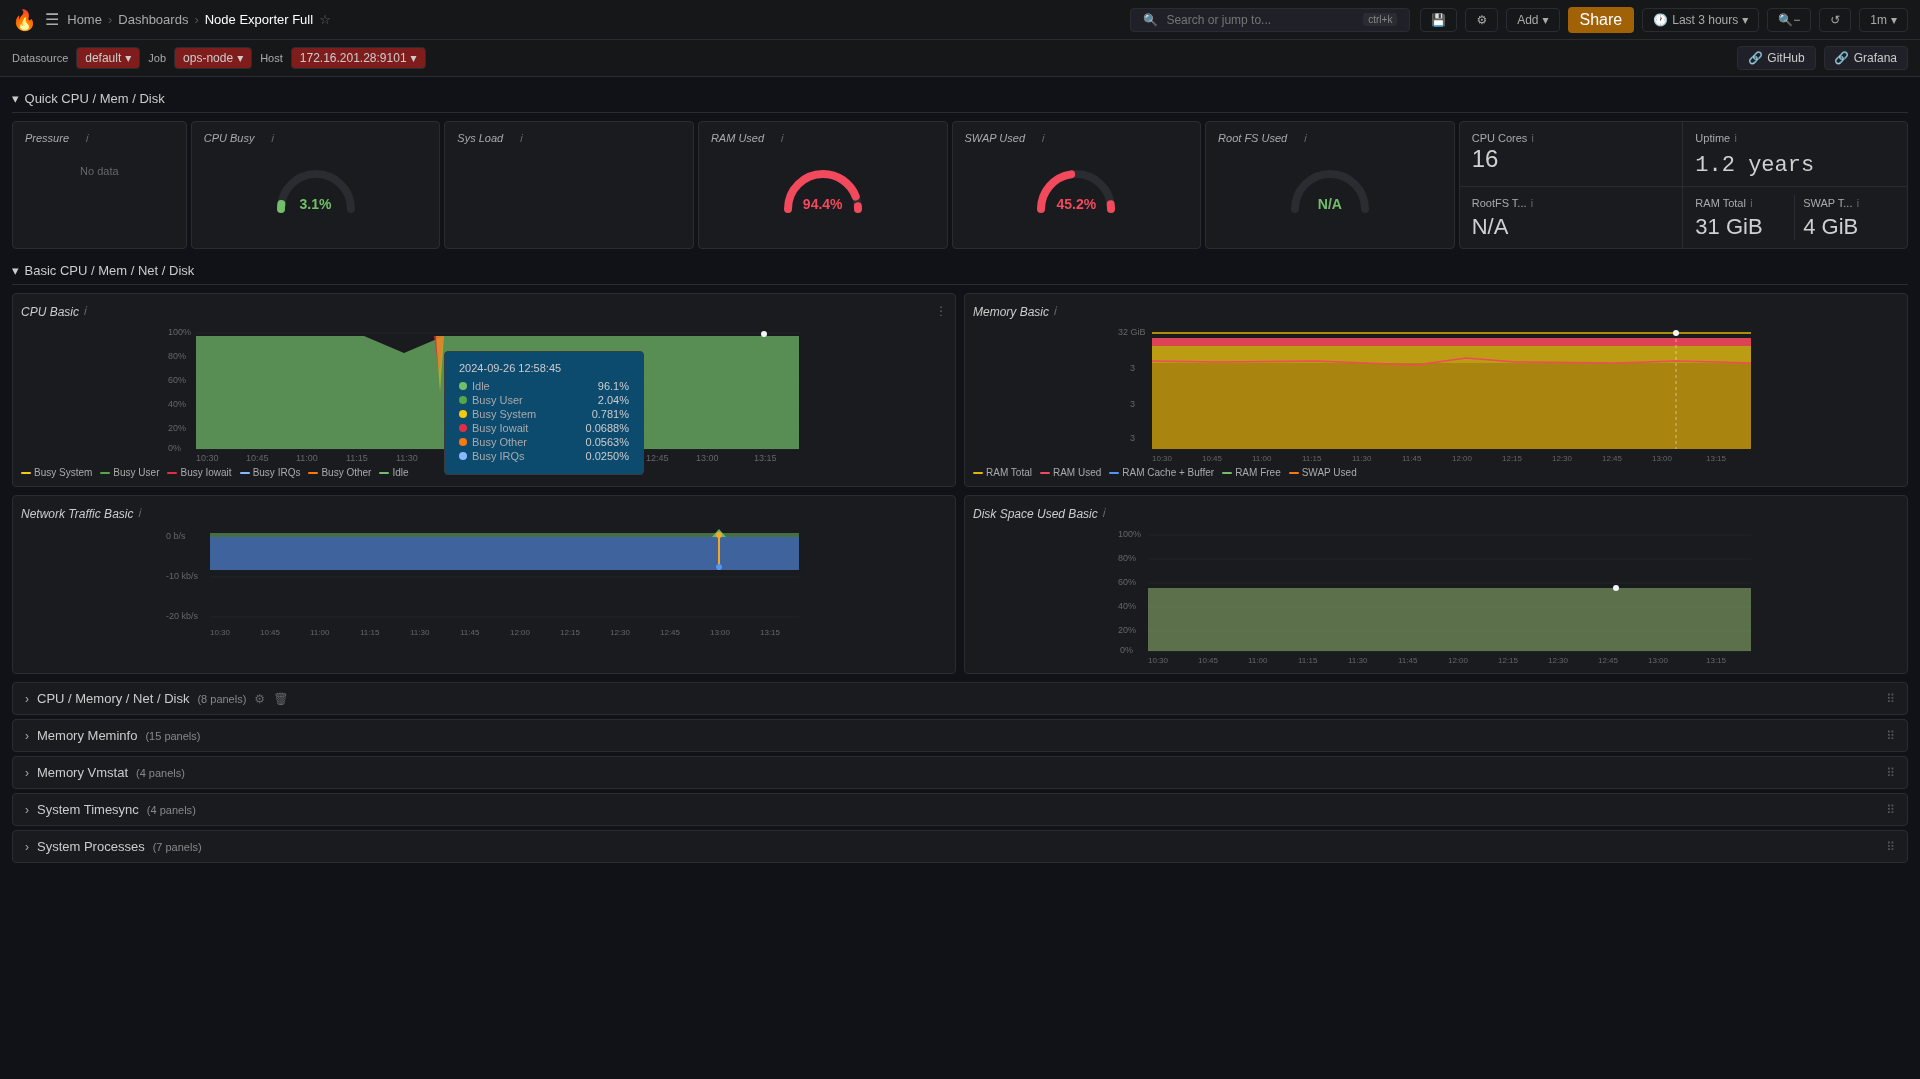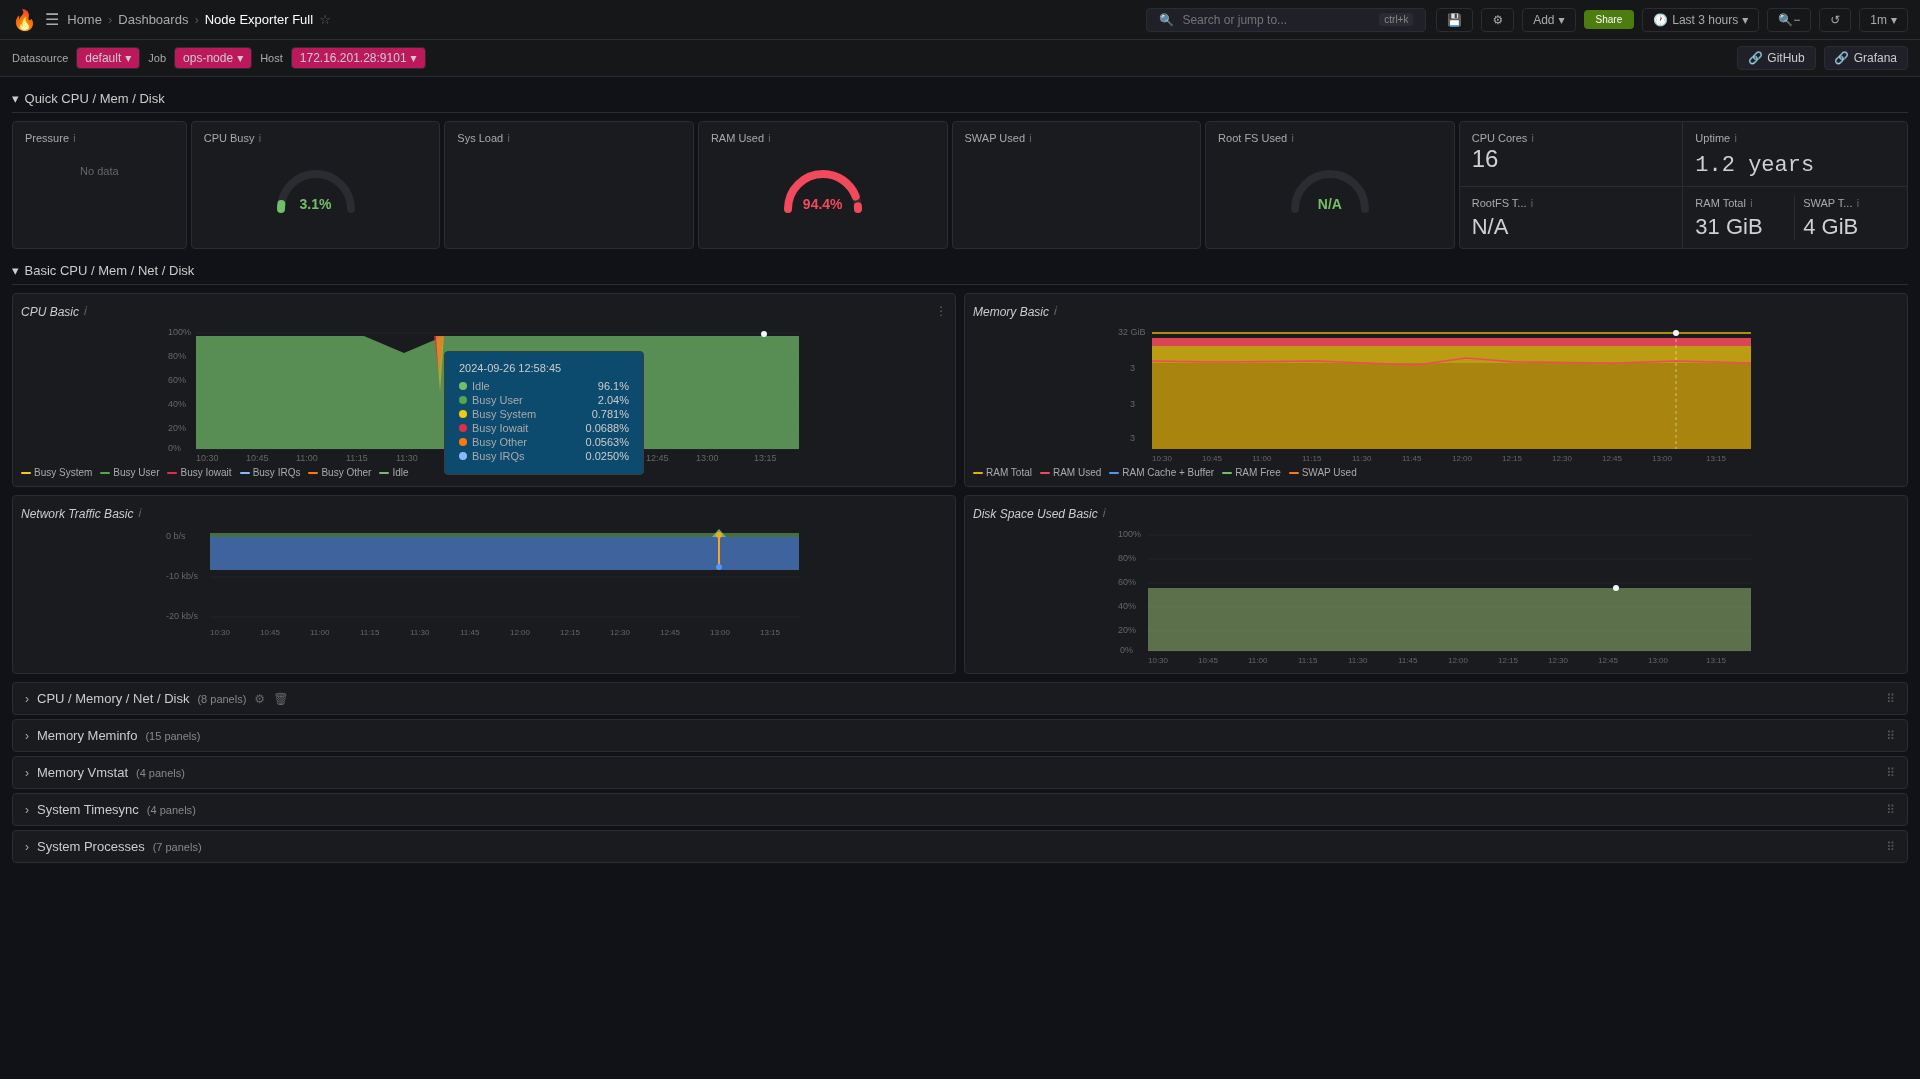--- a/index.html
+++ b/index.html
@@ -7,45 +7,45 @@
     
     
     .topbar { background: #161719; border-bottom: 1px solid #2a2c31; display: flex; align-items: center; height: 40px; padding: 0 12px; gap: 10px; }
     .topbar-left { display: flex; align-items: center; gap: 8px; flex: 1; }
     .topbar-center { display: flex; align-items: center; }
     .topbar-right { display: flex; align-items: center; gap: 8px; }
     .search-bar { background: #1f2028; border: 1px solid #2a2c31; border-radius: 4px; color: #aaa; padding: 4px 12px; width: 280px; display: flex; align-items: center; gap: 8px; font-size: 12px; }
     .search-bar input { background: none; border: none; color: #aaa; outline: none; flex: 1; font-size: 12px; }
     .kbd { background: #2a2c31; border-radius: 3px; padding: 1px 5px; font-size: 10px; color: #888; }
     .nav-btn { background: #161719; border: 1px solid #2a2c31; border-radius: 4px; color: #aaa; padding: 4px 10px; cursor: pointer; font-size: 12px; display: flex; align-items: center; gap: 4px; }
-    .share-btn { background: #4d7c0f; border: none; border-radius: 4px; color: white; padding: 4px 12px; cursor: pointer; font-size: 10px; }
+    .share-btn { background: #a16207; border: none; border-radius: 4px; color: white; padding: 4px 12px; cursor: pointer; font-size: 16px; }
     .time-btn { background: #161719; border: 1px solid #2a2c31; border-radius: 4px; color: #aaa; padding: 4px 10px; cursor: pointer; font-size: 12px; display: flex; align-items: center; gap: 4px; }
     
     
     .breadcrumb { display: flex; align-items: center; gap: 6px; color: #aaa; font-size: 13px; }
     .breadcrumb a { color: #aaa; text-decoration: none; }
     .breadcrumb-sep { color: #555; }
     
     
     .filterbar { background: #161719; border-bottom: 1px solid #2a2c31; display: flex; align-items: center; padding: 6px 12px; gap: 8px; }
     .filter-label { color: #aaa; font-size: 11px; }
-    .filter-select { background: #be185d; border: 1px solid #2a2c31; border-radius: 4px; color: #ccc; padding: 3px 8px; font-size: 12px; cursor: pointer; display: flex; align-items: flex-end; gap: 4px; }
+    .filter-select { background: #7f1d1d; border: 1px solid #2a2c31; border-radius: 4px; color: #ccc; padding: 3px 8px; font-size: 12px; cursor: pointer; display: flex; align-items: flex-end; gap: 4px; }
     .github-btn { margin-left: auto; background: #1f2028; border: 1px solid #2a2c31; border-radius: 4px; color: #ccc; padding: 4px 10px; cursor: pointer; font-size: 12px; display: flex; align-items: center; gap: 4px; }
     .grafana-btn { background: #1f2028; border: 1px solid #2a2c31; border-radius: 4px; color: #ccc; padding: 4px 10px; cursor: pointer; font-size: 12px; display: flex; align-items: center; gap: 4px; }
     
     
     .main { padding: 8px 12px; }
     
     
     .section-header { display: flex; align-items: center; gap: 6px; padding: 6px 0; cursor: pointer; color: #ccc; font-size: 13px; font-weight: 500; border-bottom: 1px solid #2a2c31; margin-bottom: 8px; }
     
     
     .stats-row { display: grid; grid-template-columns: 1fr 1fr 1fr 1fr 1fr 1fr 2fr; gap: 4px; margin-bottom: 8px; }
     .stat-panel { background: #1a1b1f; border: 1px solid #2a2c31; border-radius: 4px; padding: 8px 12px; min-height: 100px; }
-    .stat-panel-title { color: #aaa; font-size: 11px; display: flex; align-items: center; gap: 4px; margin-bottom: 6px; }
+    .stat-panel-title { color: #aaa; font-size: 11px; display: flex; align-items: center; gap: 16px; margin-bottom: 6px; font-style: italic; }
     .stat-panel-title .info-icon { color: #666; cursor: pointer; }
     .gauge-container { display: flex; justify-content: center; align-items: center; height: 70px; }
     .no-data { color: #666; font-size: 11px; text-align: center; margin-top: 20px; }
     
     
     .charts-row { display: grid; grid-template-columns: 1fr 1fr; gap: 8px; margin-bottom: 8px; }
     .chart-panel { background: #1a1b1f; border: 1px solid #2a2c31; border-radius: 4px; padding: 8px; }
     .chart-panel-title { color: #ccc; font-size: 12px; display: flex; align-items: center; gap: 4px; margin-bottom: 4px; justify-content: space-between; }
     .chart-title-left { display: flex; align-items: flex-end; gap: 4px; font-style: italic; }
     .chart-menu { color: #666; cursor: pointer; }
@@ -198,20 +198,29 @@
           <div style="position:absolute; bottom:2px; left:0; right:0; text-align:center; color:#f2495c; font-size:14px; font-weight:600;">94.4%</div>
         </div>
       </div>
     </div>
 
     <div class="stat-panel">
       <div class="stat-panel-title">
         <span>SWAP Used</span>
         <span class="info-icon">ℹ</span>
       </div>
+      <div class="gauge-container">
+        <div style="position:relative; width:90px; height:55px;">
+          <svg viewBox="0 0 90 55" width="90" height="55">
+            <path d="M 10 50 A 35 35 0 0 1 80 50" fill="none" stroke="#2a2c31" stroke-width="8" stroke-linecap="round"></path>
+            <path d="M 10 50 A 35 35 0 0 1 80 50" fill="none" stroke="#f2495c" stroke-width="8" stroke-linecap="round" stroke-dasharray="50 55"></path>
+          </svg>
+          <div style="position:absolute; bottom:2px; left:0; right:0; text-align:center; color:#f2495c; font-size:14px; font-weight:600;">45.2%</div>
+        </div>
+      </div>
     </div>
 
     <div class="stat-panel">
       <div class="stat-panel-title">
         <span>Root FS Used</span>
         <span class="info-icon">ℹ</span>
       </div>
       <div class="gauge-container">
         <div style="position:relative; width:90px; height:55px;">
           <svg viewBox="0 0 90 55" width="90" height="55">

